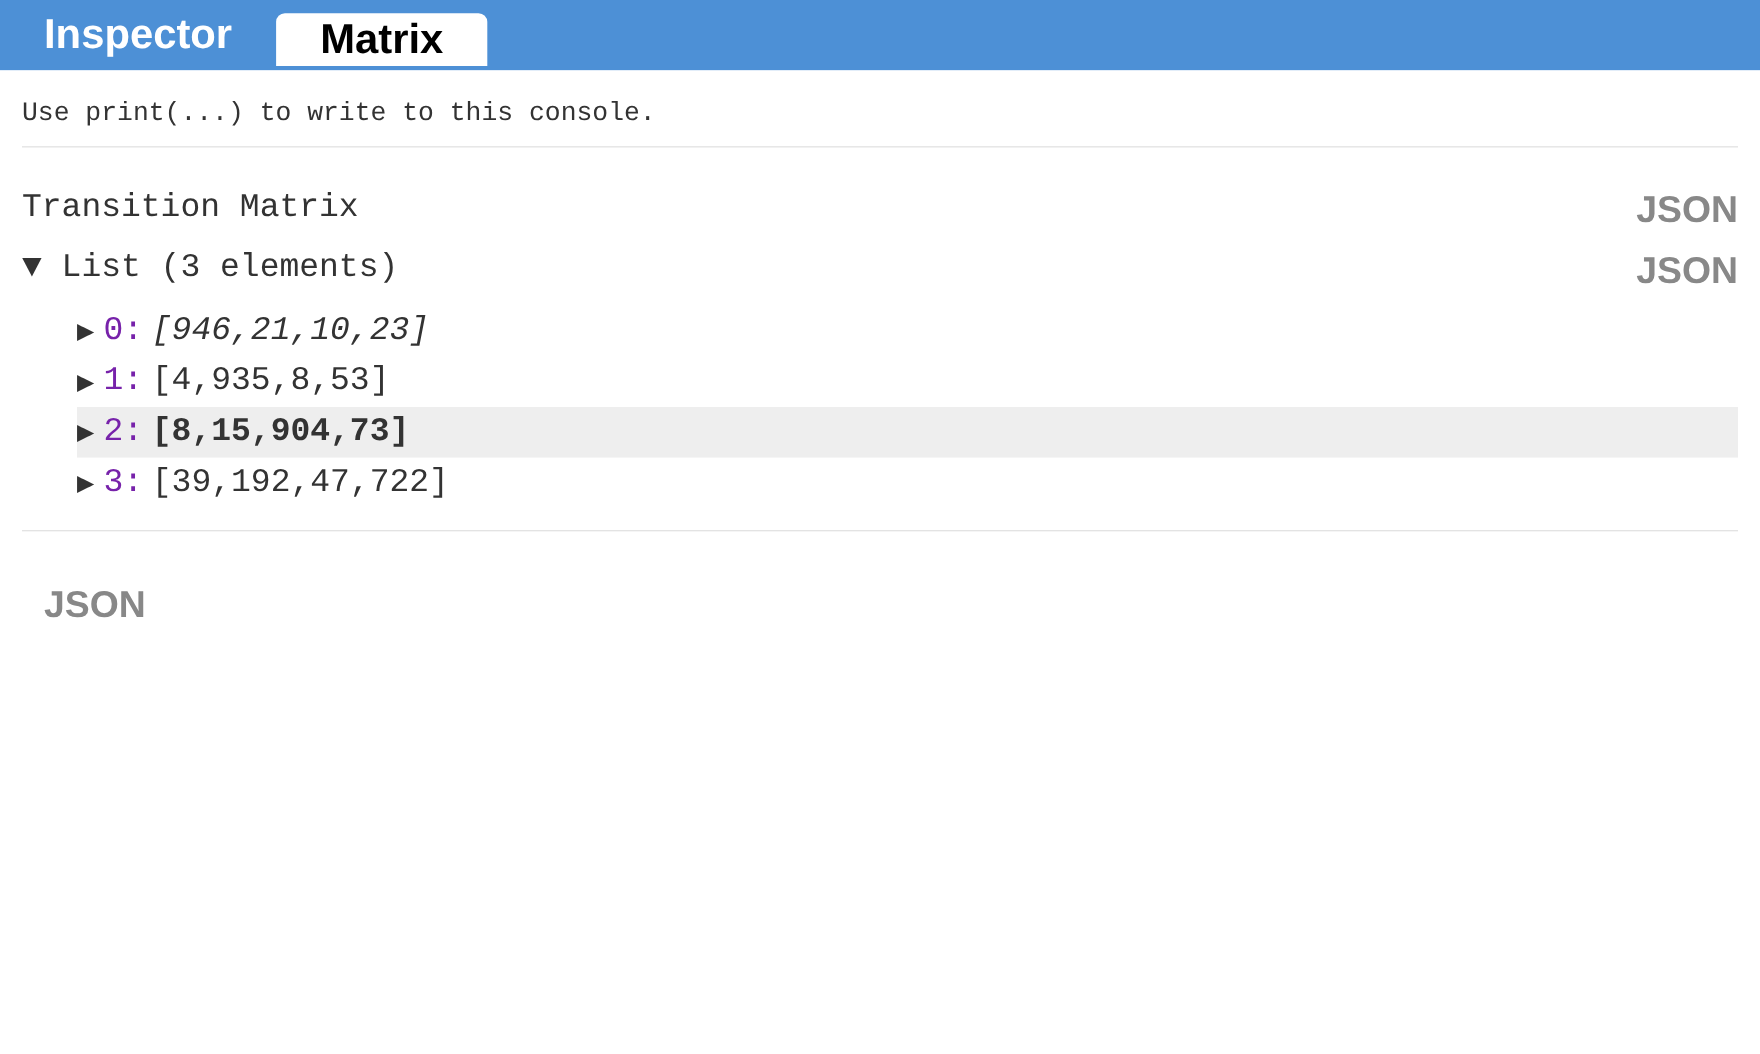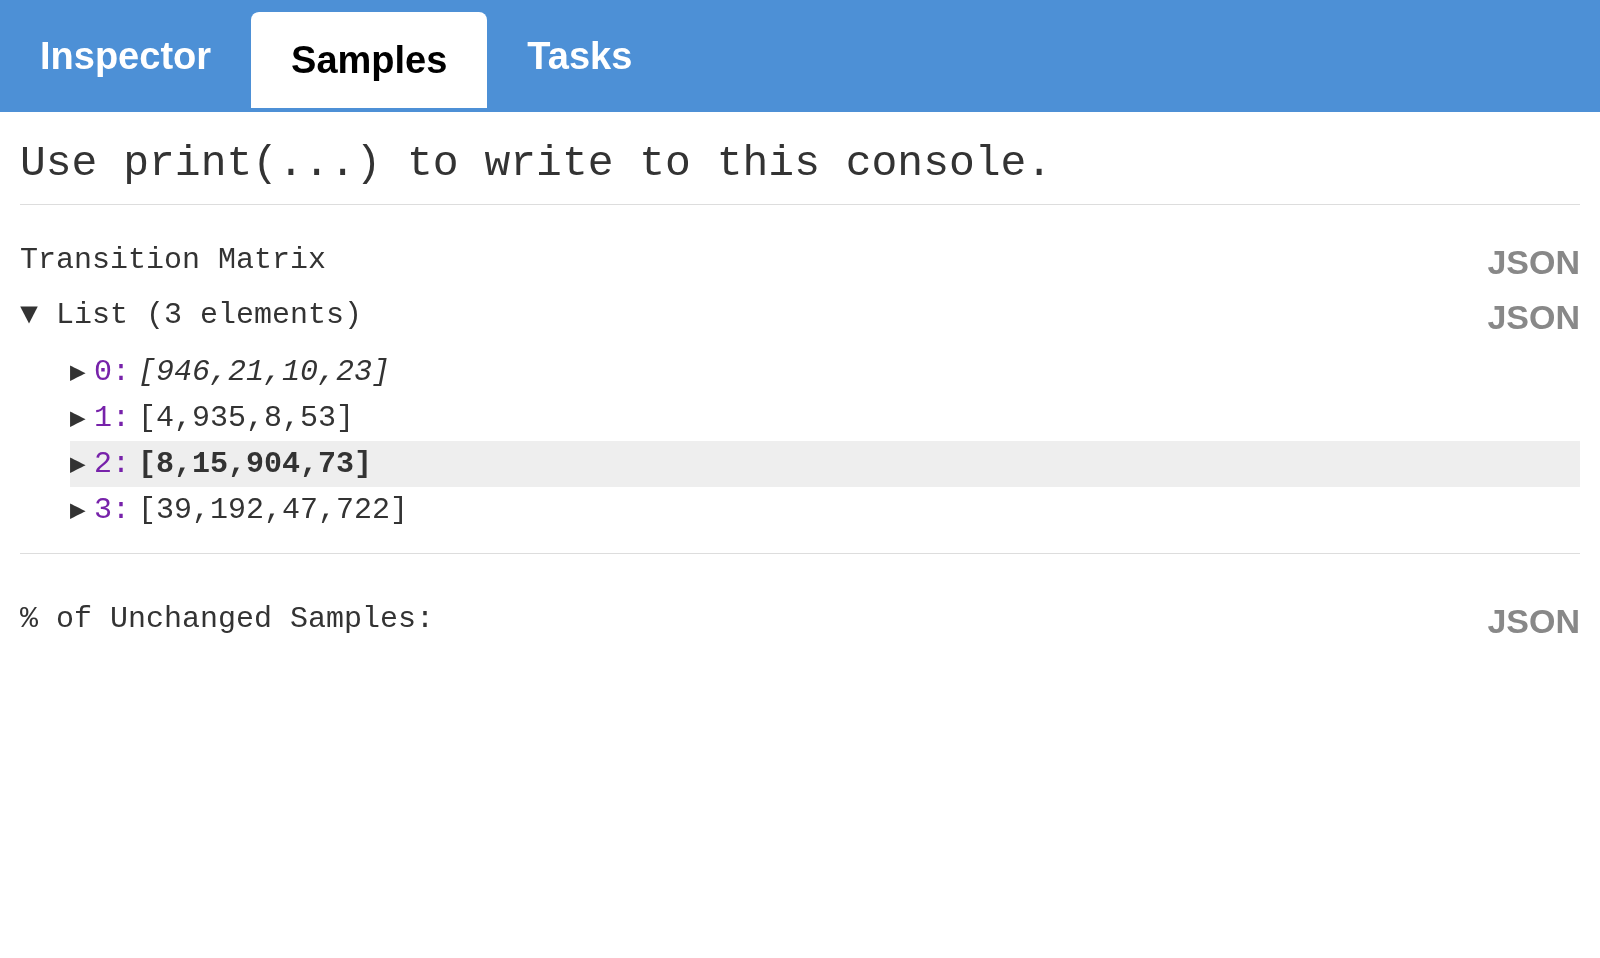--- a/index.html
+++ b/index.html
@@ -14,21 +14,21 @@
       font-family: Arial, sans-serif;
       background: #ffffff;
       overflow: hidden;
     }
 
     
     .tab-bar {
       display: flex;
       align-items: stretch;
       background: #4d90d6;
-      height: 112px;
+      height: 64px;
       padding: 4px 0;
     }
 
     .tab {
       display: flex;
       align-items: center;
       justify-content: center;
       padding: 0 40px;
       font-size: 38px;
       font-weight: bold;
@@ -47,21 +47,21 @@
       color: #ffffff;
     }
 
     
     .content {
       padding: 24px 20px 20px 20px;
       background: #ffffff;
     }
 
     .hint-text {
-      font-size: 43px;
+      font-size: 24px;
       color: #333333;
       margin-bottom: 30px;
       padding-bottom: 16px;
       border-bottom: 1px solid #dddddd;
     }
 
     .hint-text code {
       font-family: 'Courier New', monospace;
       color: #333333;
     }
@@ -167,22 +167,21 @@
       font-size: 34px;
       color: #333333;
       margin-top: 8px;
     }
   </style>
 </head>
 <body>
 
 <div class="tab-bar">
   <div class="tab inactive">Inspector</div>
-  <div class="tab active">Samples</div>
-  <div class="tab inactive">Tasks</div>
+  <div class="tab active">Matrix</div>
 </div>
 
 <div class="content">
 
   <div class="hint-text">
     <code>Use print(...) to write to this console.</code>
   </div>
 
   <div class="output-section">
     <div class="output-row">
@@ -226,18 +225,17 @@
           <span class="toggle-arrow">▶</span>
           <span class="index-label">3:</span>
           <span style="margin-left:8px;" class="array-value">[39,192,47,722]</span>
         </div>
       </div>
     </div>
   </div>
 
   <div class="value-section">
     <div class="value-row">
-      <span class="value-text">% of Unchanged Samples:</span>
       <span class="json-badge">JSON</span>
     </div>
   </div>
 
 </div>
 
 </body></html>

